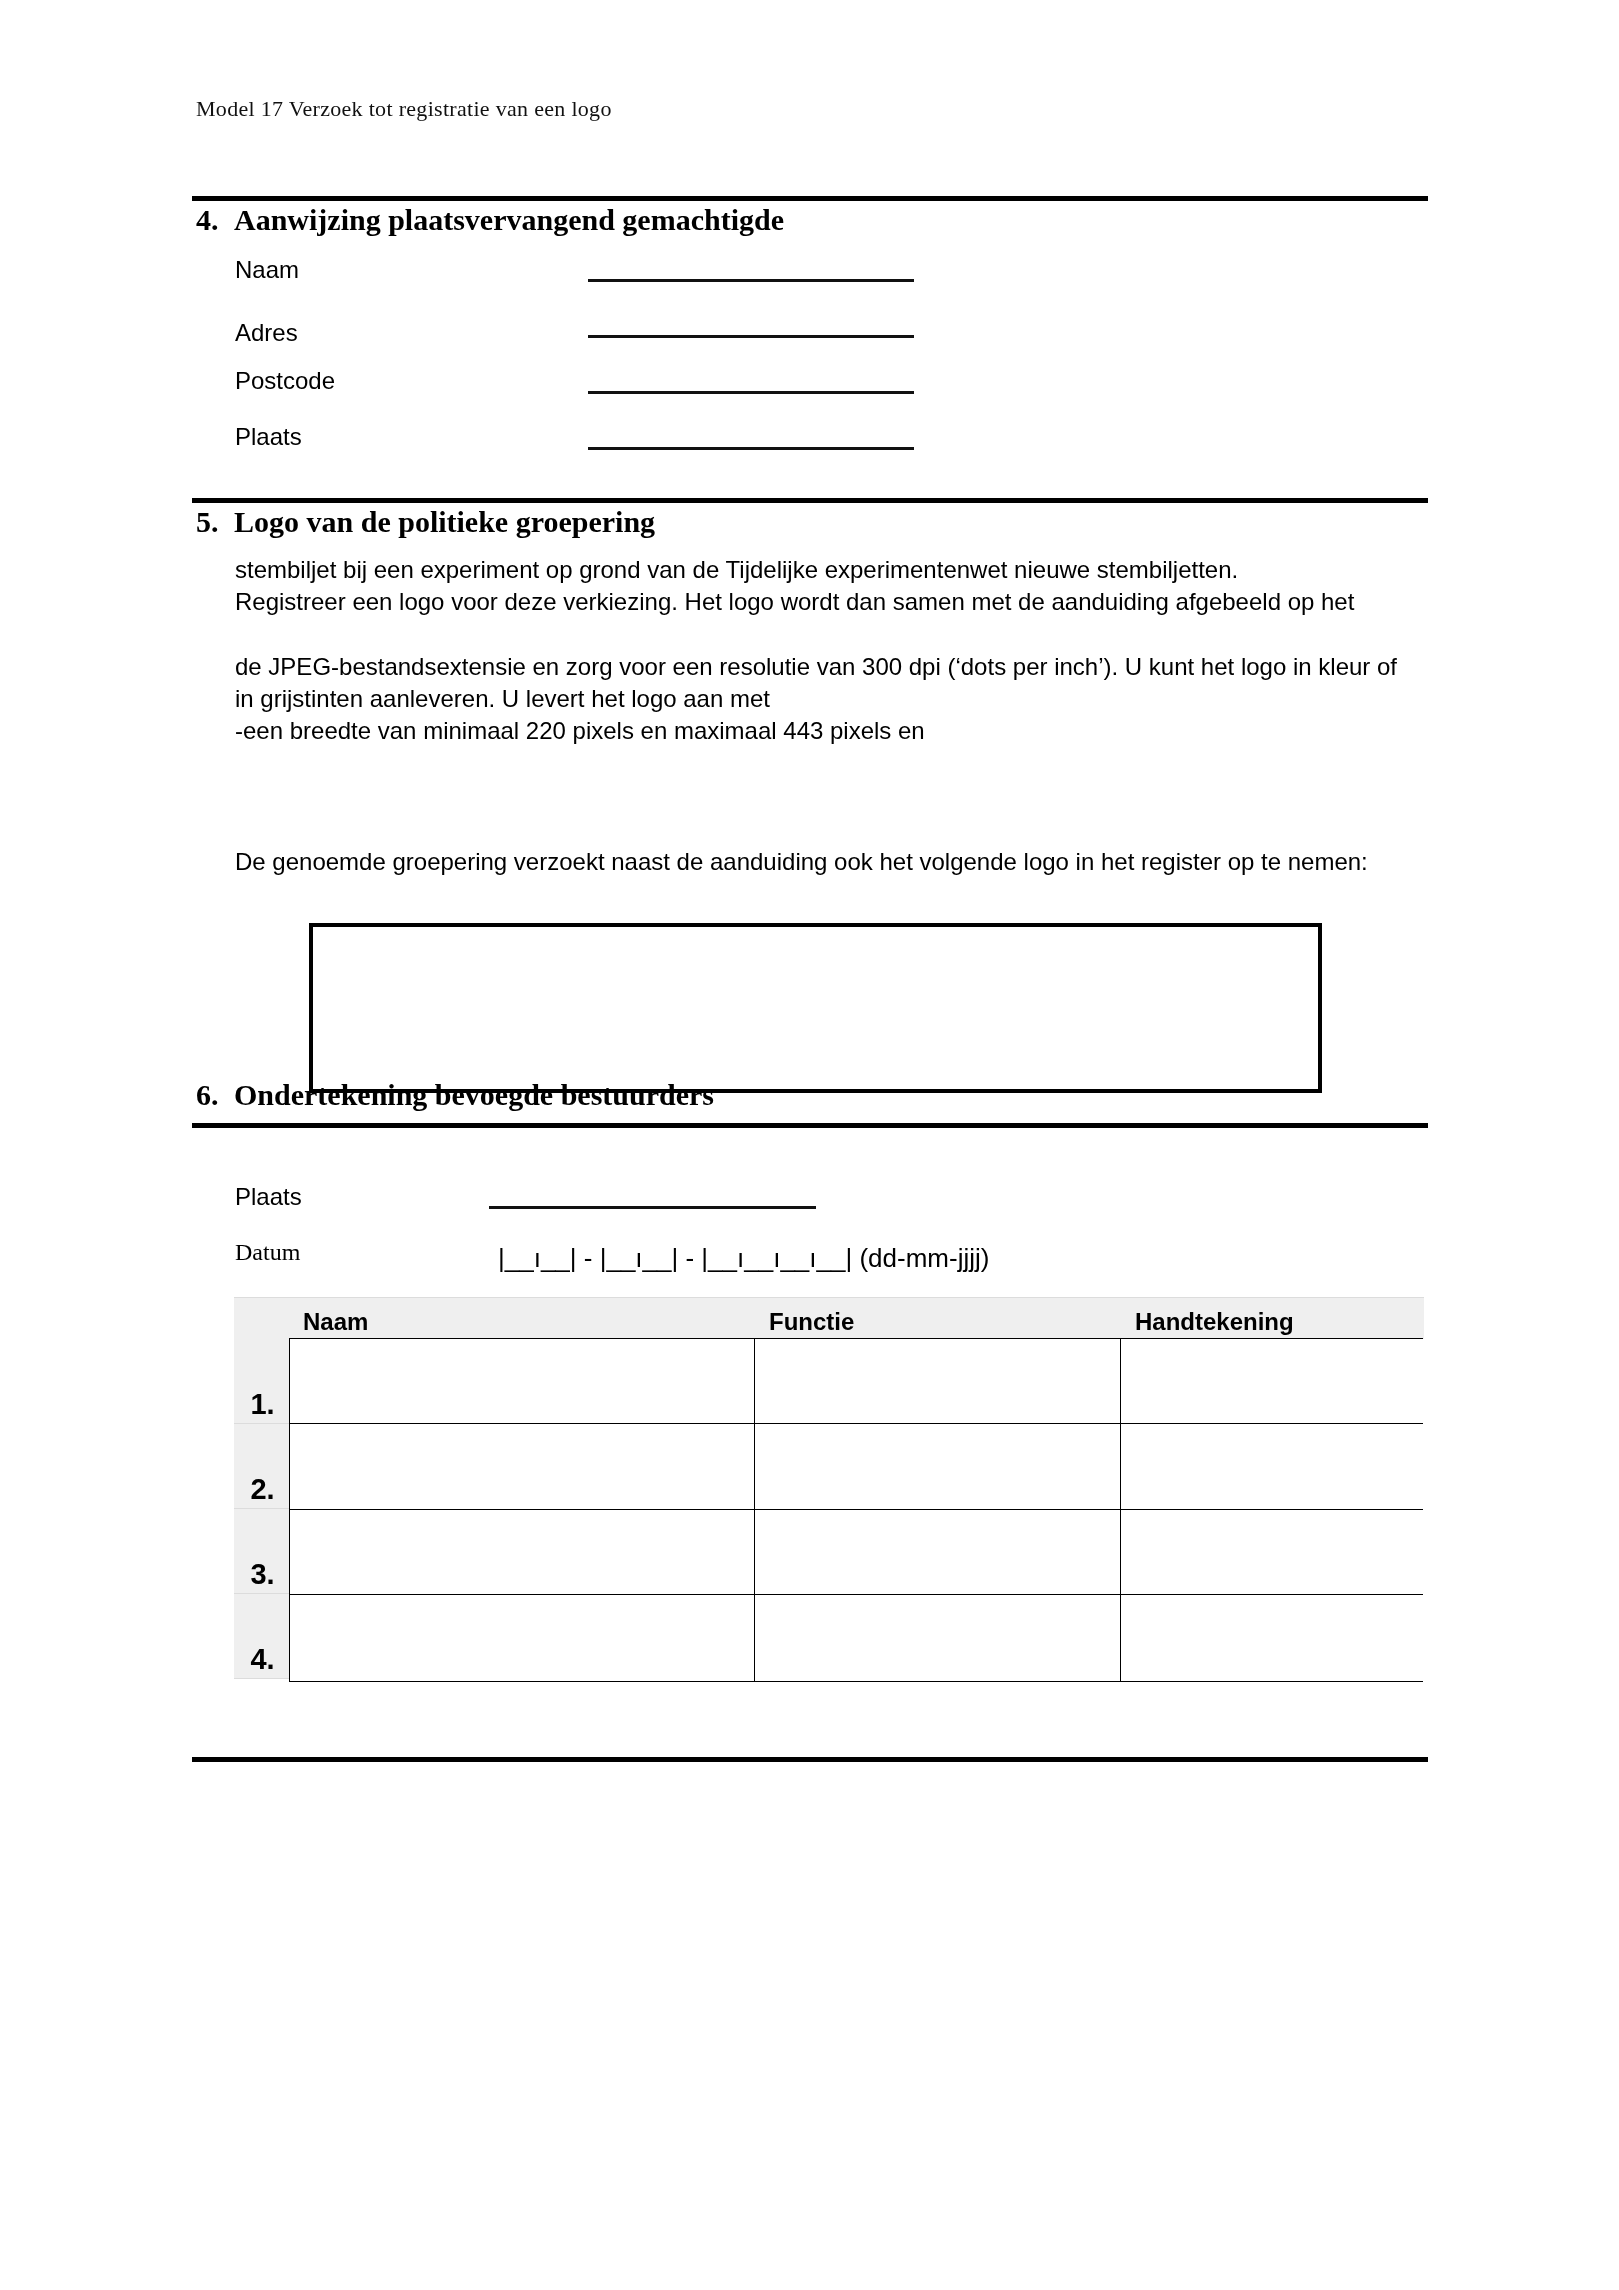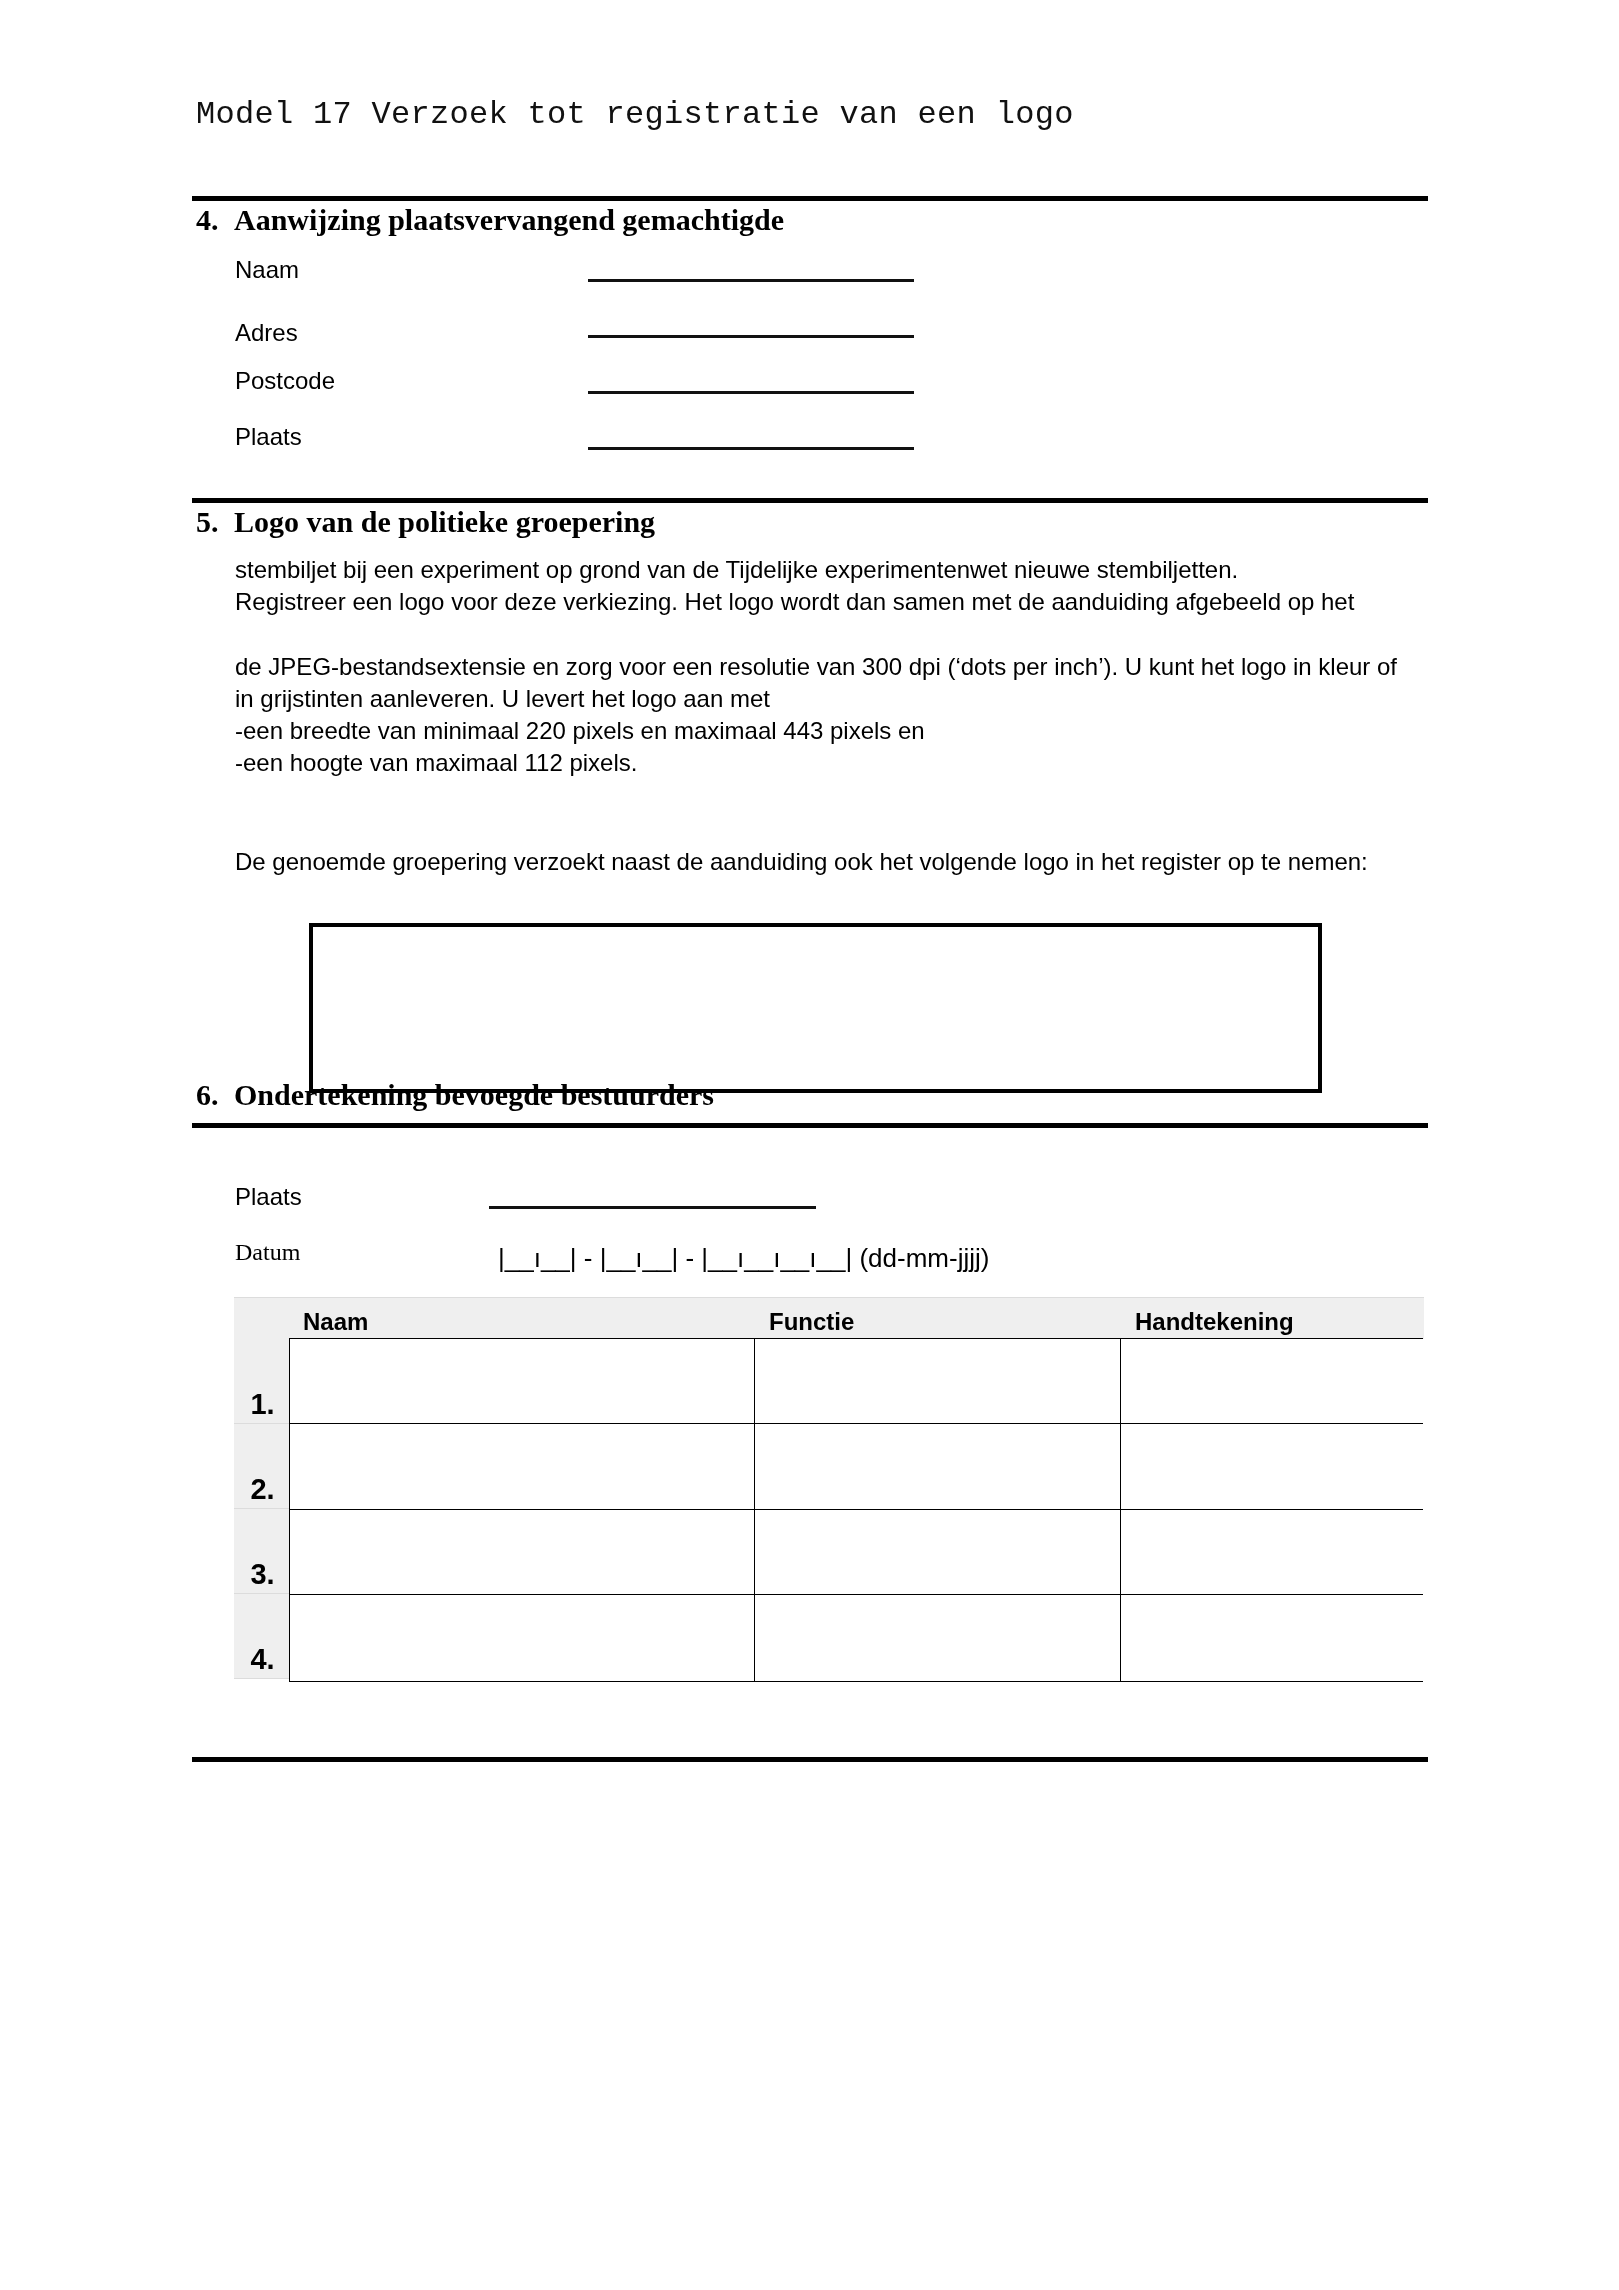--- a/index.html
+++ b/index.html
@@ -1,20 +1,20 @@
 <!DOCTYPE html>
 <html style="font-size:14.6px"><head>
   <meta charset="utf-8">
   <style>
     html, body { margin: 0; padding: 0; background: #ffffff; }
     body { width: 1619px; height: 2291px; position: relative; overflow: hidden; color: #000; }
     .abs { position: absolute; }
     .page-header {
       left: 196px; top: 96px;
-      font-family: Liberation Mono, monospace; font-size: 32px; letter-spacing: 0.3px;
+      font-family: Liberation Serif, serif; font-size: 22px; letter-spacing: 0.3px;
       color: #111;
     }
     .rule { position: absolute; left: 192px; width: 1236px; height: 4.6px; background: #000; }
     .sec-title {
       position: absolute; left: 196px;
       font-family: Liberation Serif, serif; font-weight: bold; font-size: 30px;
       white-space: nowrap;
     }
     .sec-title .num { display: inline-block; width: 38px; }
     .label {
@@ -95,21 +95,20 @@
 
 <div class="para" style="top:554px;">
   <p>stembiljet bij een experiment op grond van de Tijdelijke experimentenwet nieuwe stembiljetten.</p>
   <p>Registreer een logo voor deze verkiezing. Het logo wordt dan samen met de aanduiding afgebeeld op het</p>
 </div>
 
 <div class="para" style="top:651px;">
   <p>de JPEG-bestandsextensie en zorg voor een resolutie van 300 dpi (‘dots per inch’). U kunt het logo in kleur of</p>
   <p>in grijstinten aanleveren. U levert het logo aan met</p>
   <p>-een breedte van minimaal 220 pixels en maximaal 443 pixels en</p>
-  <p>-een hoogte van maximaal 112 pixels.</p>
 </div>
 
 <div class="para" style="top:846px;">
   <p>De genoemde groepering verzoekt naast de aanduiding ook het volgende logo in het register op te nemen:</p>
 </div>
 
 <div class="logo-box"></div>
 
 <div class="rule" style="top:1123px;"></div>
 <div class="sec-title" style="top:1078px;">

